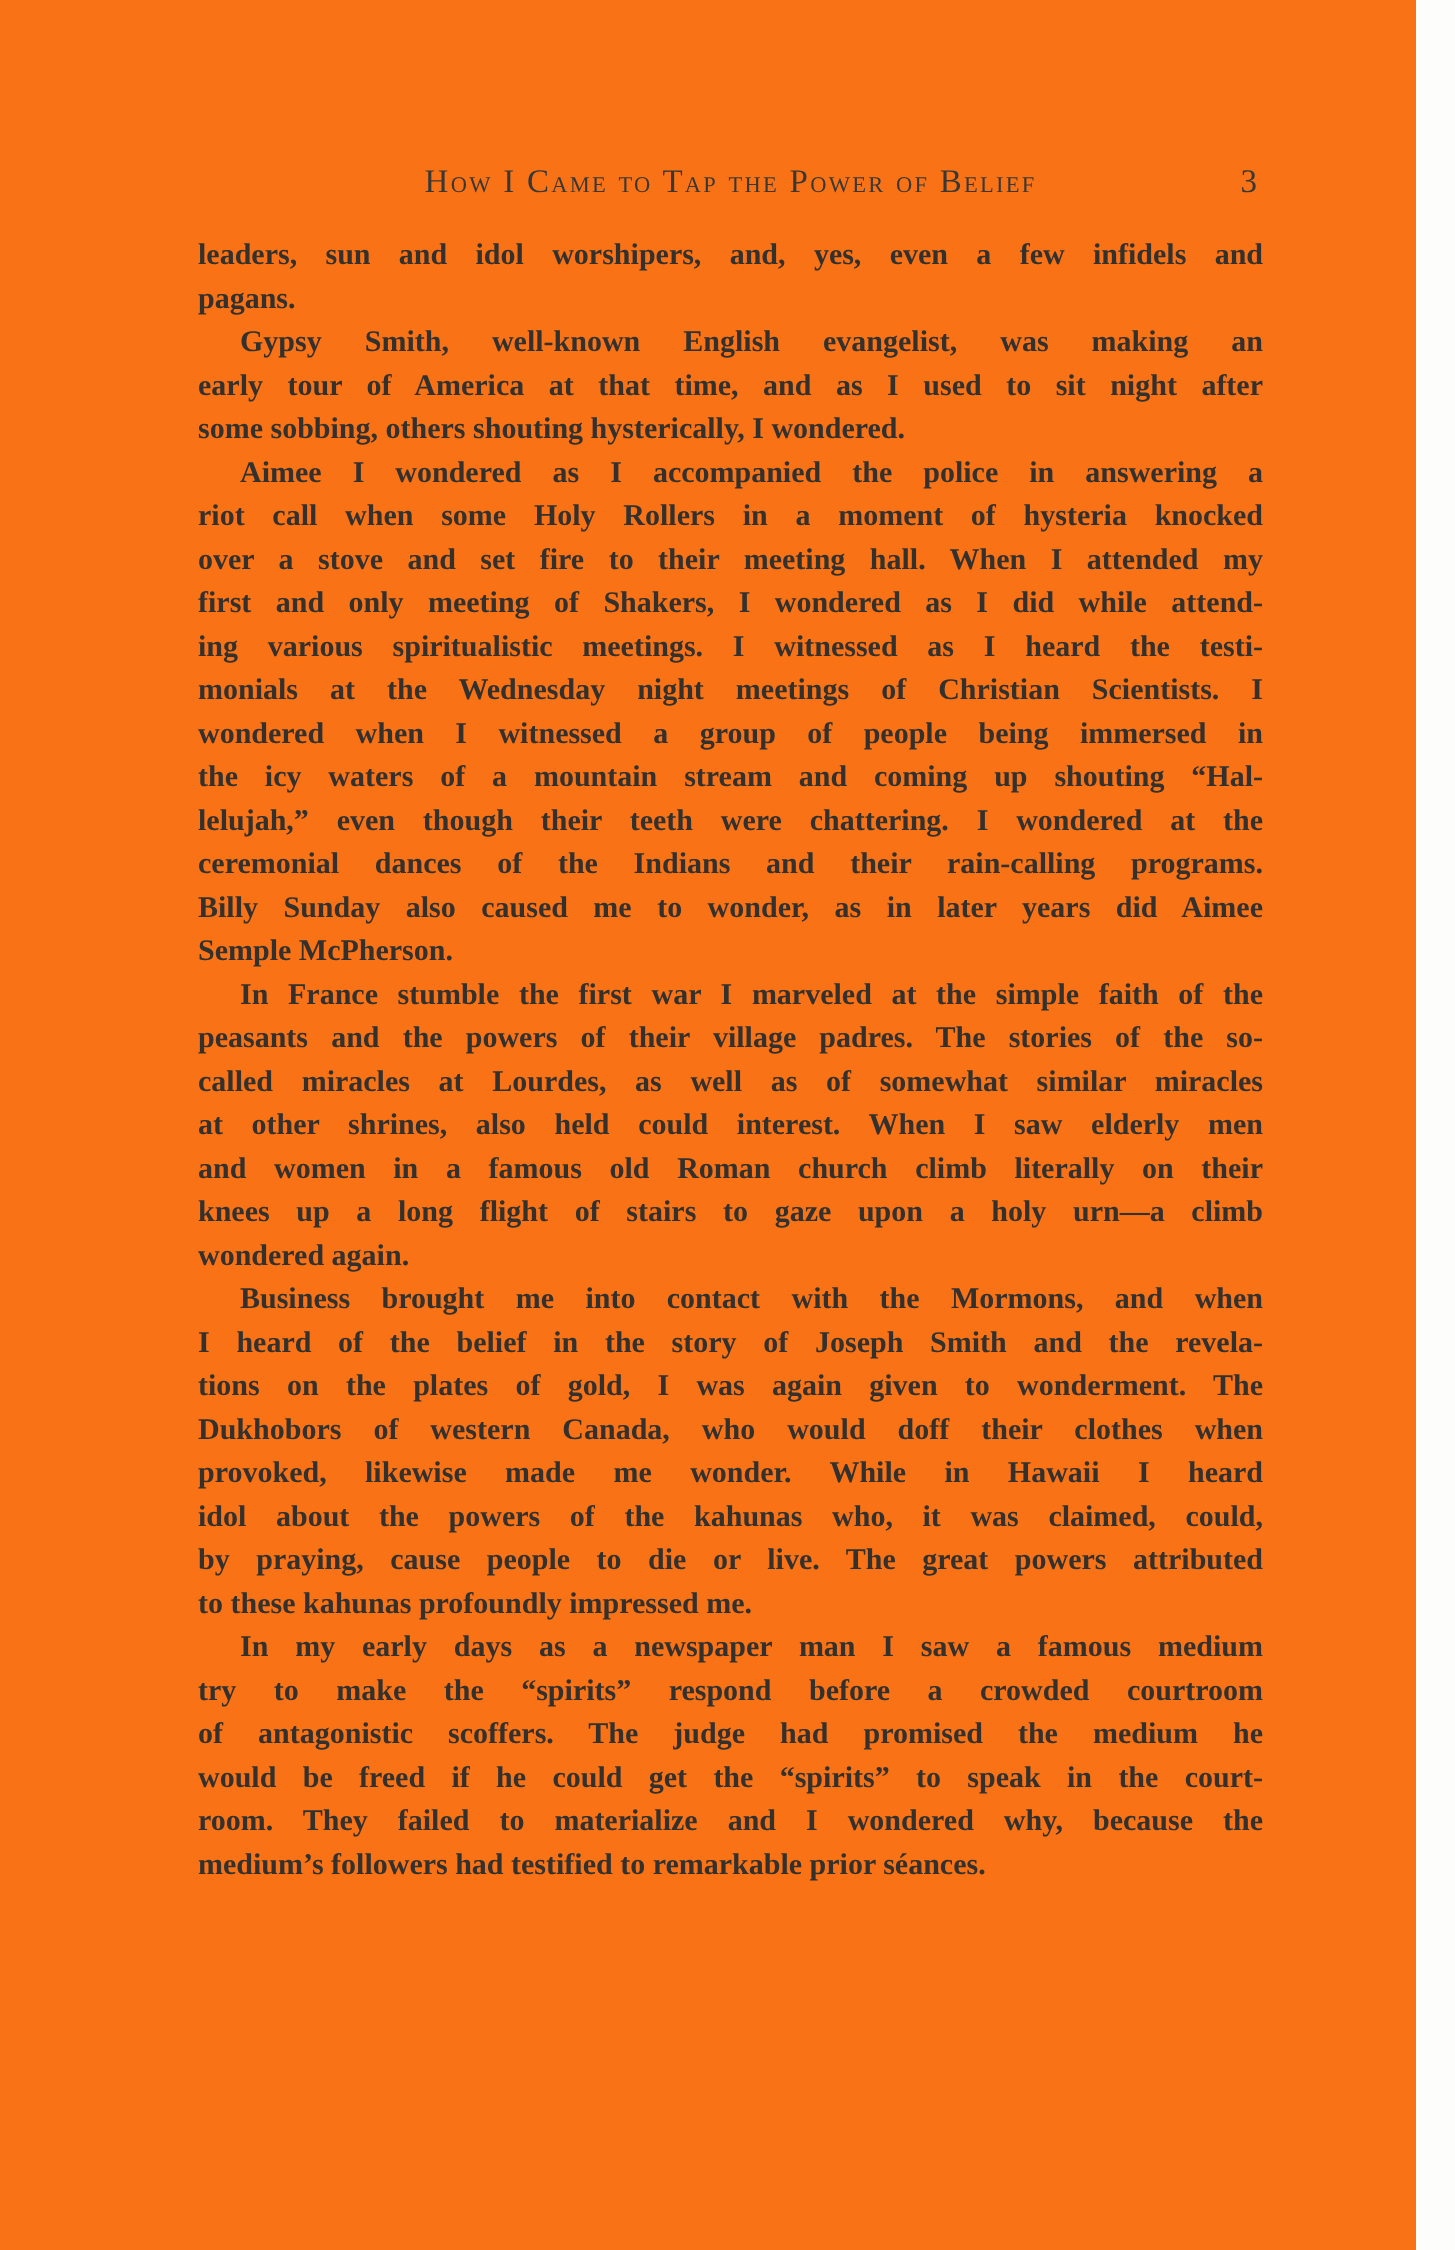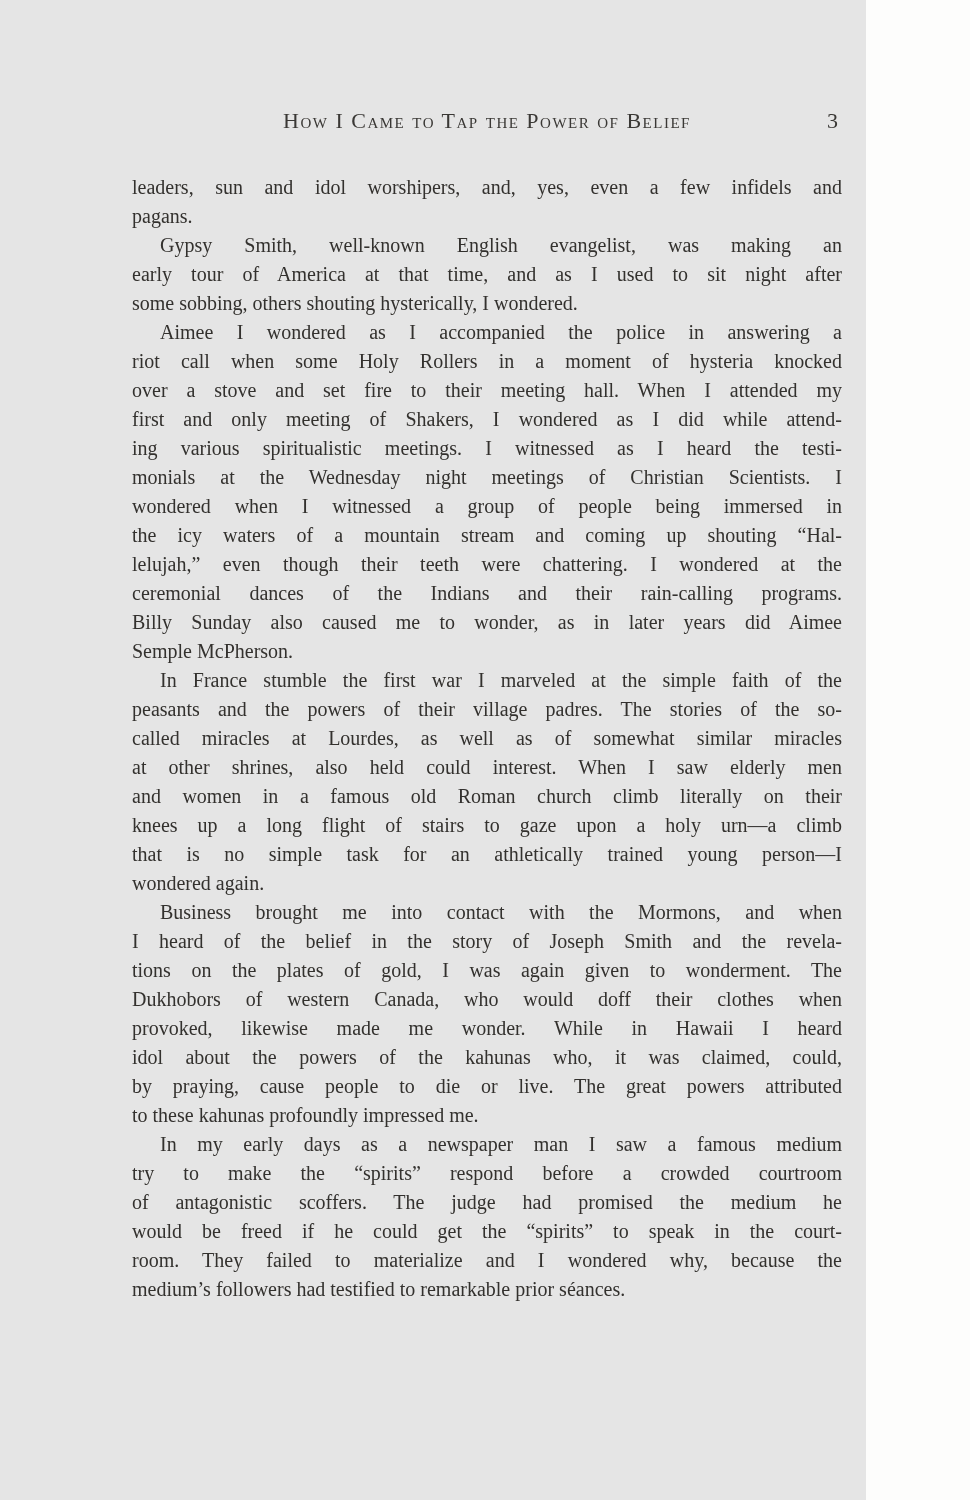--- a/index.html
+++ b/index.html
@@ -9,23 +9,23 @@
     height: 1500px;
   }
   body {
     background: #fdfdfc;
     font-family: "Liberation Serif", "DejaVu Serif", serif;
     color: #33312e;
     overflow: hidden;
   }
   .page {
     position: relative;
-    width: 866px;
+    width: 944px;
     height: 1500px;
-    background: #e5e5e5;
+    background: #f97316;
   }
   .text-block {
     position: absolute;
     left: 132px;
     top: 108px;
     width: 710px;
   }
   .running-head {
     position: relative;
     height: 26px;
@@ -38,22 +38,23 @@
   }
   .page-num {
     position: absolute;
     right: 4px;
     top: 0;
     font-size: 22px;
     font-variant: normal;
     letter-spacing: 0;
   }
   .body-text {
-    margin-top: 39px;
+    margin-top: 22px;
     font-size: 20px;
+    font-weight: bold;
   }
   .paragraph {
     margin: 0;
   }
   .line {
     height: 29px;
     line-height: 29px;
     text-align: justify;
     text-align-last: justify;
     text-justify: inter-word;
@@ -99,21 +100,20 @@
           <div class="line">Billy Sunday also caused me to wonder, as in later years did Aimee</div>
           <div class="line last">Semple McPherson.</div>
         </div>
         <div class="paragraph">
           <div class="line indent">In France stumble the first war I marveled at the simple faith of the</div>
           <div class="line">peasants and the powers of their village padres. The stories of the so-</div>
           <div class="line">called miracles at Lourdes, as well as of somewhat similar miracles</div>
           <div class="line">at other shrines, also held could interest. When I saw elderly men</div>
           <div class="line">and women in a famous old Roman church climb literally on their</div>
           <div class="line">knees up a long flight of stairs to gaze upon a holy urn—a climb</div>
-          <div class="line">that is no simple task for an athletically trained young person—I</div>
           <div class="line last">wondered again.</div>
         </div>
         <div class="paragraph">
           <div class="line indent">Business brought me into contact with the Mormons, and when</div>
           <div class="line">I heard of the belief in the story of Joseph Smith and the revela-</div>
           <div class="line">tions on the plates of gold, I was again given to wonderment. The</div>
           <div class="line">Dukhobors of western Canada, who would doff their clothes when</div>
           <div class="line">provoked, likewise made me wonder. While in Hawaii I heard</div>
           <div class="line">idol about the powers of the kahunas who, it was claimed, could,</div>
           <div class="line">by praying, cause people to die or live. The great powers attributed</div>

